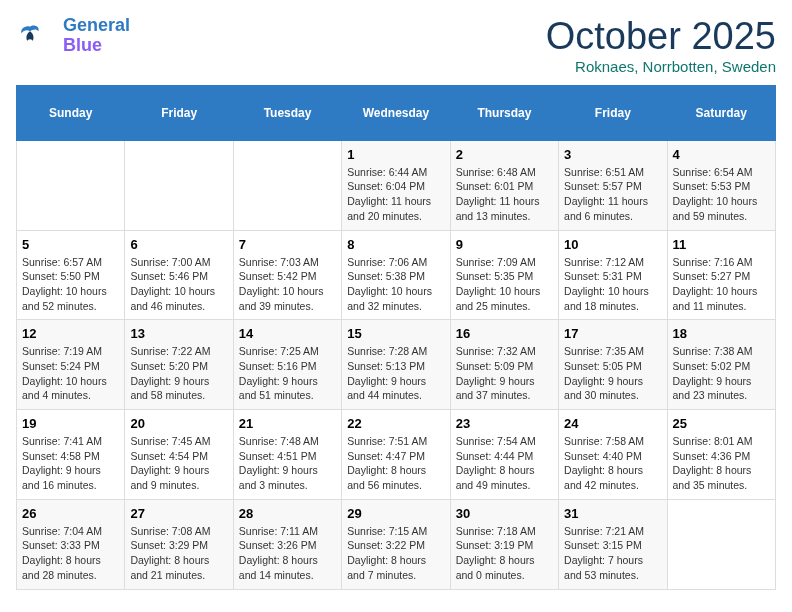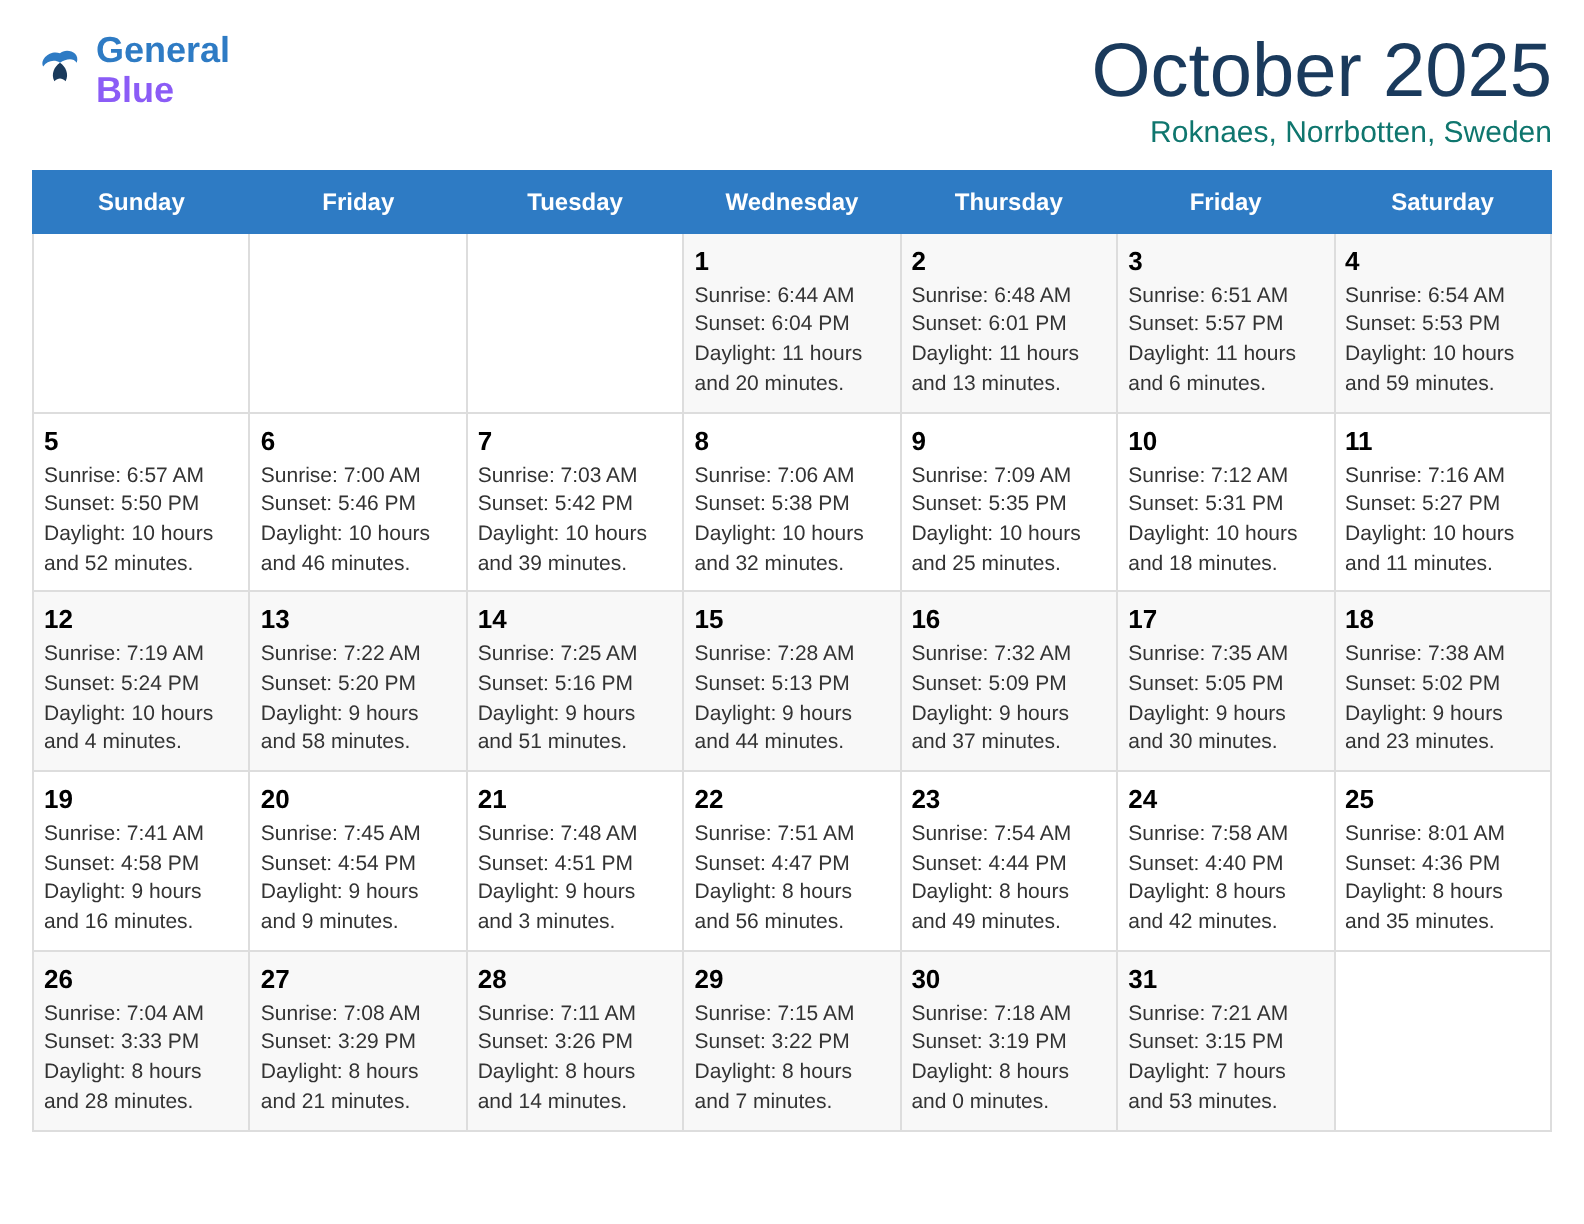--- a/index.html
+++ b/index.html
@@ -22,20 +22,21 @@
       gap: 4px;
     }
     .logo-text {
       font-size: 18px;
       font-weight: bold;
       color: #1a3a5c;
       line-height: 1.1;
     }
     .logo-text span {
       color: #2e7bc4;
+      margin-left: 15px;
     }
     .logo-bird {
       width: 28px;
       height: 28px;
     }
     .title-section {
       text-align: right;
     }
     .month-title {
       font-size: 38px;
@@ -49,21 +50,21 @@
     }
     table {
       width: 100%;
       border-collapse: collapse;
       font-size: 11px;
     }
     thead tr th {
       background-color: #2e7bc4;
       color: #fff;
       text-align: center;
-      padding: 8px 4px;
+      padding: 20px 4px;
       font-size: 12px;
       font-weight: bold;
       border: 1px solid #2e7bc4;
     }
     tbody tr {
       border-bottom: 1px solid #ddd;
     }
     tbody tr:nth-child(odd) {
       background-color: #f8f8f8;
     }

